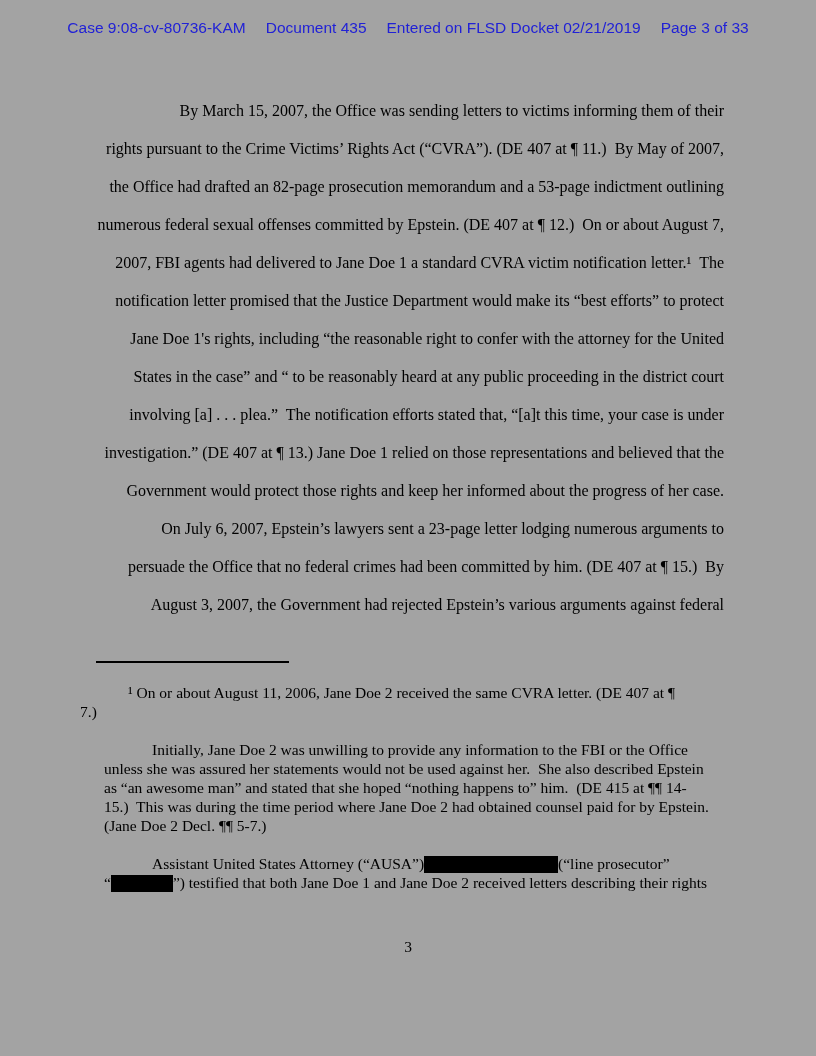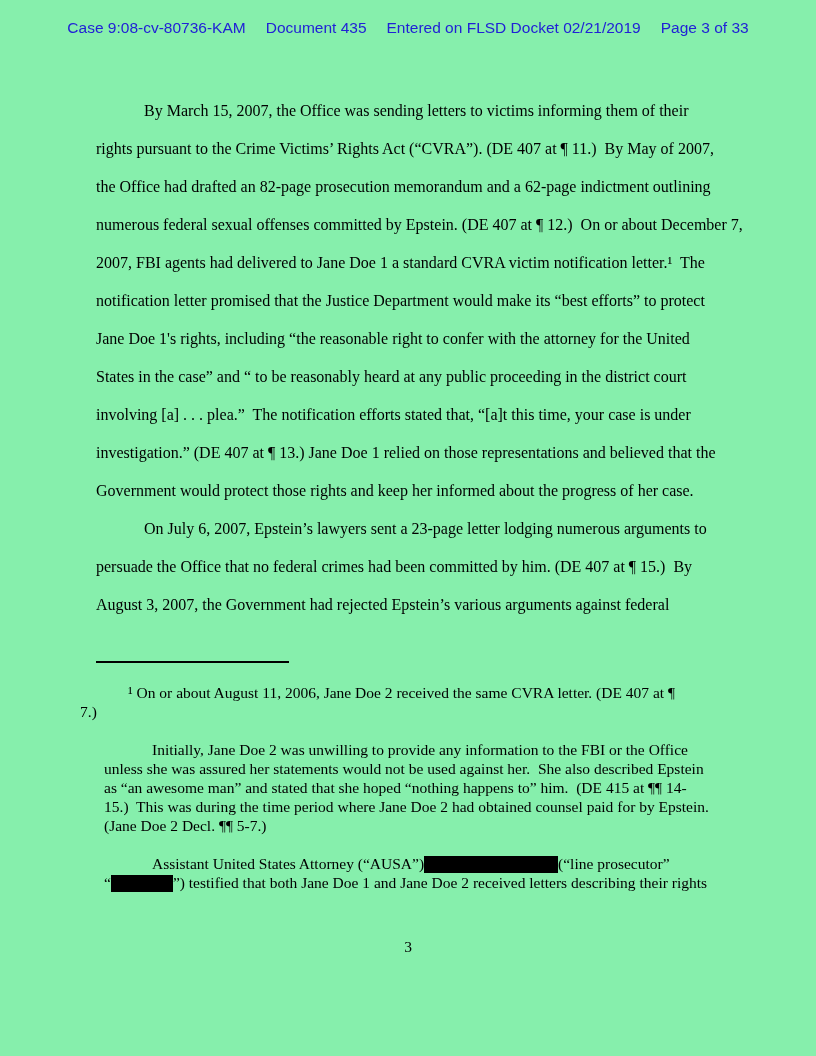--- a/index.html
+++ b/index.html
@@ -1,20 +1,20 @@
 <!DOCTYPE html>
 <html><head>
 <meta charset="utf-8">
 <style>
   html, body { margin: 0; padding: 0; background: #ffffff; }
   .page {
     position: relative;
     width: 816px;
     height: 1056px;
-    background: #86efac;
+    background: #a3a3a3;
     font-family: "Liberation Serif", serif;
     color: #000000;
     overflow: hidden;
   }
   .stamp {
     position: absolute;
     top: 19px;
     left: 0;
     right: 0;
     display: flex;
@@ -27,20 +27,21 @@
   .body-text {
     position: absolute;
     left: 96px;
     top: 92px;
     width: 628px;
     font-size: 16px;
   }
   .body-text .line {
     line-height: 38px;
     white-space: pre;
+    text-align: right;
   }
   .para .line.first { text-indent: 48px; }
   .fn-separator {
     position: absolute;
     left: 96px;
     top: 661px;
     width: 193px;
     height: 0;
     border-top: 2px solid #000000;
   }
@@ -80,22 +81,22 @@
     <span>Case 9:08-cv-80736-KAM</span>
     <span>Document 435</span>
     <span>Entered on FLSD Docket 02/21/2019</span>
     <span>Page 3 of 33</span>
   </div>
 
   <div class="body-text">
     <div class="para">
         <div class="line first">By March 15, 2007, the Office was sending letters to victims informing them of their</div>
         <div class="line">rights pursuant to the Crime Victims’ Rights Act (“CVRA”). (DE 407 at ¶ 11.)  By May of 2007,</div>
-        <div class="line">the Office had drafted an 82-page prosecution memorandum and a 62-page indictment outlining</div>
-        <div class="line">numerous federal sexual offenses committed by Epstein. (DE 407 at ¶ 12.)  On or about December 7,</div>
+        <div class="line">the Office had drafted an 82-page prosecution memorandum and a 53-page indictment outlining</div>
+        <div class="line">numerous federal sexual offenses committed by Epstein. (DE 407 at ¶ 12.)  On or about August 7,</div>
         <div class="line">2007, FBI agents had delivered to Jane Doe 1 a standard CVRA victim notification letter.¹  The</div>
         <div class="line">notification letter promised that the Justice Department would make its “best efforts” to protect</div>
         <div class="line">Jane Doe 1's rights, including “the reasonable right to confer with the attorney for the United</div>
         <div class="line">States in the case” and “ to be reasonably heard at any public proceeding in the district court</div>
         <div class="line">involving [a] . . . plea.”  The notification efforts stated that, “[a]t this time, your case is under</div>
         <div class="line">investigation.” (DE 407 at ¶ 13.) Jane Doe 1 relied on those representations and believed that the</div>
         <div class="line">Government would protect those rights and keep her informed about the progress of her case.</div>
       </div>
     <div class="para">
         <div class="line first">On July 6, 2007, Epstein’s lawyers sent a 23-page letter lodging numerous arguments to</div>

